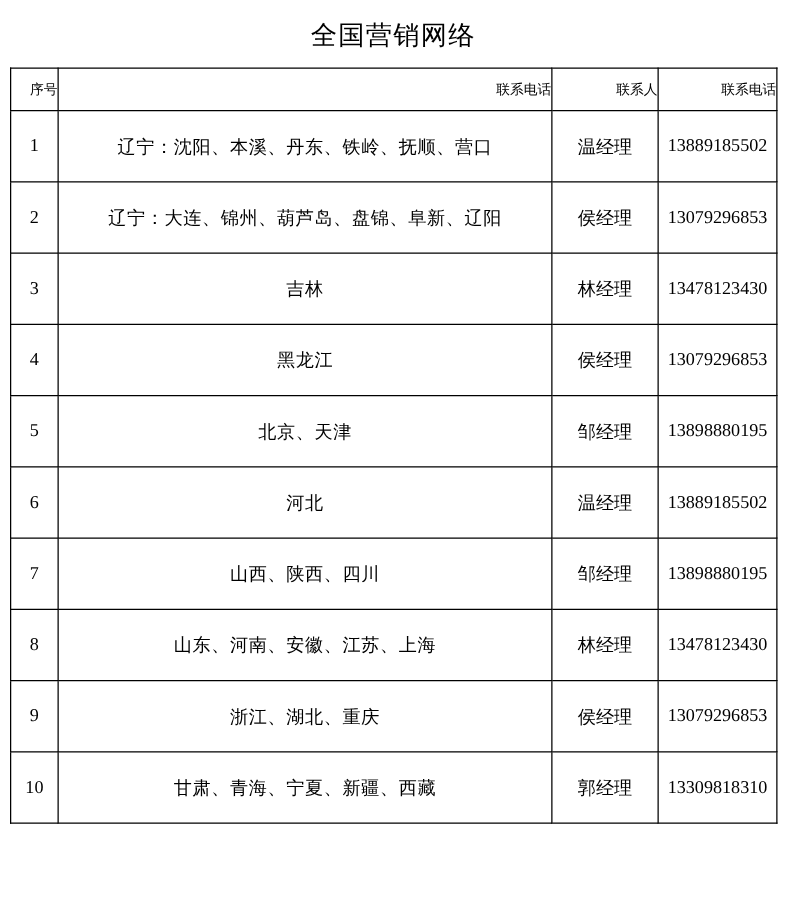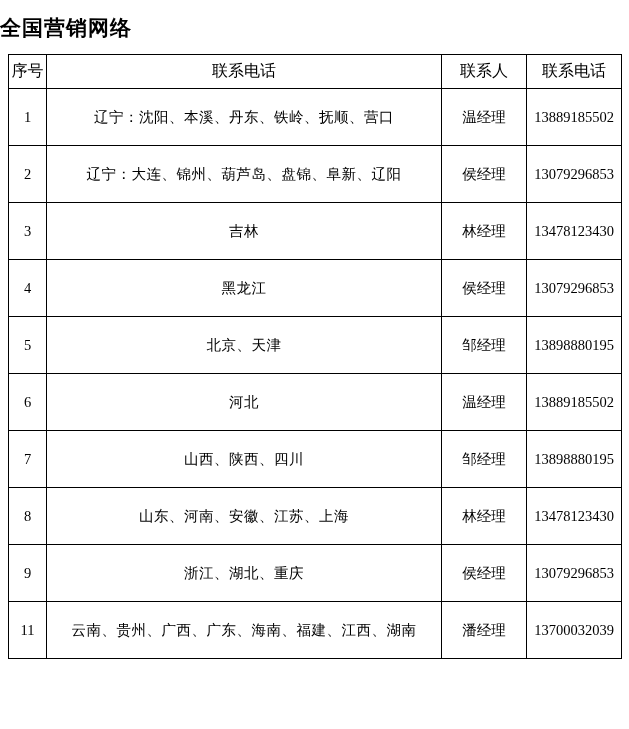--- a/index.html
+++ b/index.html
@@ -14,22 +14,23 @@
     color: #000000;
     overflow: hidden;
   }
   .page {
     width: 629px;
     height: 729px;
     box-sizing: border-box;
     position: relative;
   }
   .doc-title {
+    text-align: center;
     font-size: 21px;
-    font-weight: bold;
+    font-weight: normal;
     letter-spacing: 1px;
     padding-top: 14px;
     padding-bottom: 12px;
     font-family: "Liberation Serif", "DejaVu Serif", serif;
   }
   table.network-table {
     border-collapse: collapse;
     width: 613px;
     margin: 0 8px;
     table-layout: fixed;
@@ -39,21 +40,22 @@
     border: 1px solid #000000;
     text-align: center;
     vertical-align: middle;
     font-size: 14.5px;
     font-weight: normal;
     font-family: "Liberation Serif", "DejaVu Serif", serif;
     padding: 0;
   }
   table.network-table thead th {
     height: 33px;
-    font-size: 16px;
+    font-size: 11px;
+    text-align: right;
   }
   table.network-table tbody td {
     height: 56px;
   }
   .col-idx   { width: 38px; }
   .col-area  { width: 395px; }
   .col-name  { width: 85px; }
   .col-phone { width: 95px; }
   .cell-idx  { font-size: 13.5px; }
   .cell-area { font-size: 15px; letter-spacing: 0.5px; }
@@ -131,21 +133,21 @@
         <td class="cell-name">林经理</td>
         <td class="cell-phone">13478123430</td>
       </tr>
       <tr>
         <td class="cell-idx">9</td>
         <td class="cell-area">浙江、湖北、重庆</td>
         <td class="cell-name">侯经理</td>
         <td class="cell-phone">13079296853</td>
       </tr>
       <tr>
-        <td class="cell-idx">11</td>
-        <td class="cell-area">云南、贵州、广西、广东、海南、福建、江西、湖南</td>
-        <td class="cell-name">潘经理</td>
-        <td class="cell-phone">13700032039</td>
+        <td class="cell-idx">10</td>
+        <td class="cell-area">甘肃、青海、宁夏、新疆、西藏</td>
+        <td class="cell-name">郭经理</td>
+        <td class="cell-phone">13309818310</td>
       </tr>
     </tbody>
   </table>
 
 </div>
 
 </body></html>

